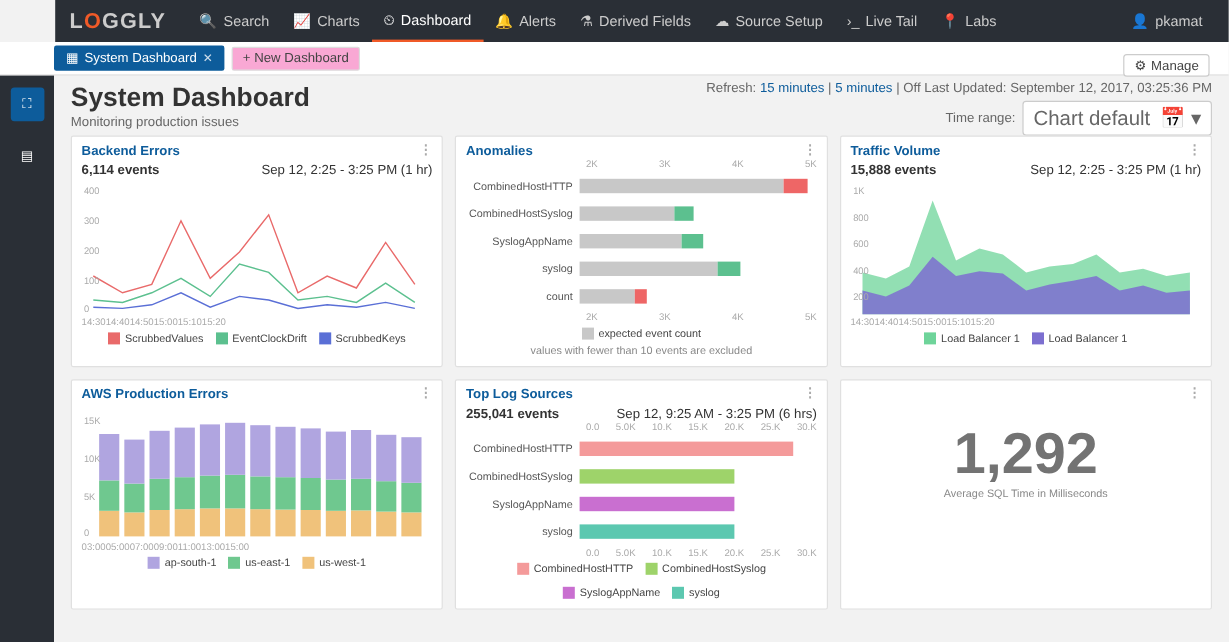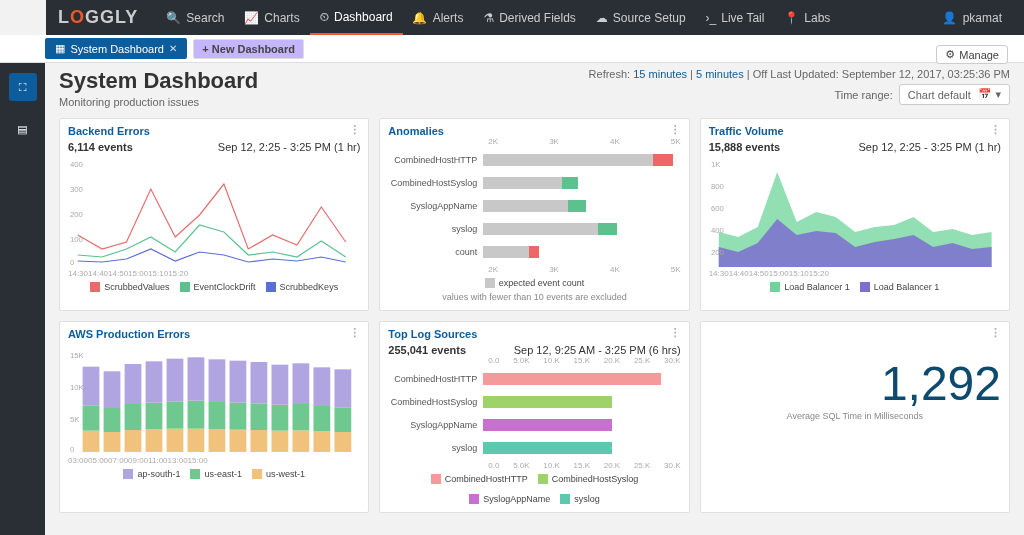--- a/index.html
+++ b/index.html
@@ -6,53 +6,53 @@
 body { font-family: -apple-system, "Helvetica Neue", Arial, sans-serif; background: #f2f2f2; width: 1024px; height: 535px; overflow: hidden; font-size: 11px; color: #444; }
 .topnav { background: #2a2f36; height: 35px; display: flex; align-items: center; padding: 0 12px; color: #ccc; margin-left: 46px; }
 .brand { font-weight: bold; font-size: 18px; letter-spacing: 1px; margin-right: 18px; }
 .brand .o { color: #f05a28; }
 .topnav-item { display: flex; align-items: center; gap: 5px; padding: 0 10px; height: 35px; cursor: pointer; font-size: 12px; }
 .topnav-item.active { border-bottom: 2px solid #f05a28; color: #fff; }
 .topnav-right { margin-left: auto; display: flex; align-items: center; flex-direction: column; }
 .tabbar { background: #fff; height: 28px; border-bottom: 1px solid #ddd; display: flex; align-items: center; padding-left: 45px; }
 .tab { background: #0d5c9b; color: #fff; padding: 4px 10px; font-size: 11px; border-radius: 2px; margin-right: 6px; display: flex; align-items: center; gap: 5px; cursor: pointer; }
 .tab .x { font-size: 10px; opacity: .8; }
-.newdash { background: #c4b5fd; border: 1px solid #ddd; padding: 3px 8px; font-size: 11px; border-radius: 2px; cursor: pointer; font-weight: bold; }
+.newdash { background: #f9a8d4; border: 1px solid #ddd; padding: 3px 8px; font-size: 11px; border-radius: 2px; cursor: pointer; }
 .leftbar { position: absolute; left: 0; top: 63px; width: 45px; height: 472px; background: #2a2f36; display: flex; flex-direction: column; align-items: center; padding-top: 10px; gap: 14px; }
 .leftbar-icon { width: 28px; height: 28px; display: flex; align-items: center; justify-content: center; color: #fff; border-radius: 3px; cursor: pointer; }
 .leftbar-icon.active { background: #0d5c9b; }
 .main { margin-left: 45px; padding: 10px 14px; }
 .header-row { display: flex; align-items: flex-start; justify-content: space-between; }
 .title { font-size: 22px; font-weight: 600; color: #333; }
 .subtitle { font-size: 11px; color: #666; margin-top: 2px; }
 .meta { text-align: right; font-size: 11px; color: #666; }
 .meta .link { color: #0d5c9b; cursor: pointer; }
 .timerange { margin-top: 4px; display: flex; align-items: center; justify-content: flex-end; gap: 6px; }
-.tr-select { border: 1px solid #ccc; padding: 3px 8px; background: #fff; border-radius: 3px; font-size: 11px; display: flex; align-items: center; gap: 8px; cursor: pointer; min-width: 100px; justify-content: space-between; text-align: right; }
+.tr-select { border: 1px solid #ccc; padding: 3px 8px; background: #fff; border-radius: 3px; font-size: 17px; display: flex; align-items: center; gap: 8px; cursor: pointer; min-width: 100px; justify-content: space-between; text-align: right; }
 .manage { border: 1px solid #ccc; padding: 2px 8px; background: #fff; border-radius: 3px; font-size: 11px; display: inline-flex; align-items: center; gap: 4px; cursor: pointer; }
 .manage-line { text-align: right; margin-top: -28px; margin-bottom: 4px; padding-right: 2px; }
-.grid { display: grid; grid-template-columns: 1fr 1fr 1fr; gap: 10px; margin-top: 10px; }
+.grid { display: grid; grid-template-columns: 1fr 1fr 1fr; gap: 10px; }
 .panel { background: #fff; border: 1px solid #e0e0e0; border-radius: 2px; padding: 6px 8px 8px; position: relative; }
 .panel-title { color: #0d5c9b; font-size: 11px; font-weight: 600; }
 .panel-menu { position: absolute; right: 8px; top: 4px; color: #aaa; cursor: pointer; font-weight: bold; }
 .evrow { display: flex; justify-content: space-between; font-size: 11px; margin-top: 4px; color: #333; }
 .evcount { font-weight: 600; }
 .chart { position: relative; height: 110px; margin-top: 4px; }
 .chart svg { width: 100%; height: 100%; }
 .axis-label { fill: #aaa; font-size: 8px; }
 .xaxis { display: flex; justify-content: flex-start; margin-top: 2px; font-size: 8px; color: #aaa; }
 .legend { display: flex; justify-content: center; gap: 10px; margin-top: 4px; font-size: 9px; flex-wrap: wrap; }
 .legend span { display: flex; align-items: center; gap: 4px; }
 .swatch { width: 10px; height: 10px; display: inline-block; }
 .footnote { text-align: center; font-size: 9px; color: #888; margin-top: 4px; }
 .hbar-row { display: flex; align-items: center; height: 20px; margin-bottom: 3px; }
 .hbar-label { width: 95px; font-size: 9px; text-align: right; padding-right: 6px; color: #555; }
 .hbar-track { flex: 1; position: relative; height: 16px; }
 .hbar-seg { position: absolute; top: 2px; height: 12px; }
-.bignum { font-size: 48px; font-weight: normal; color: #0c4a6e; text-align: right; margin-top: 28px; }
+.bignum { font-size: 48px; font-weight: bold; color: #737373; text-align: center; margin-top: 28px; }
 .bignum-sub { font-size: 9px; color: #888; text-align: center; }
 .topaxis { display: flex; justify-content: space-between; font-size: 8px; color: #aaa; padding-left: 100px; }
 </style>
 </head>
 <body>
 
 <div class="topnav">
   <div class="brand">L<span class="o">O</span>GGLY</div>
   <div class="topnav-item">
       <span>🔍</span>

